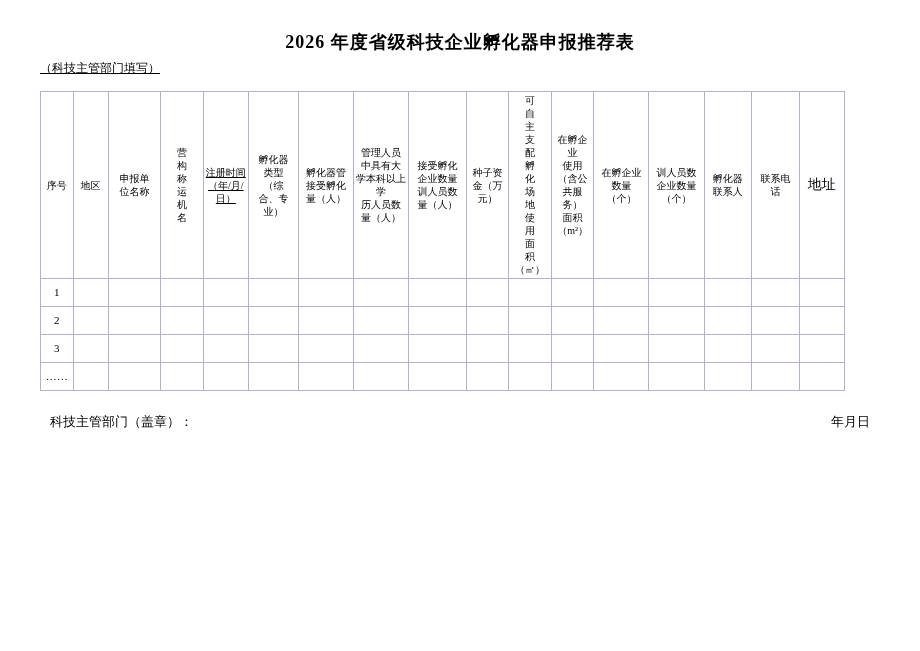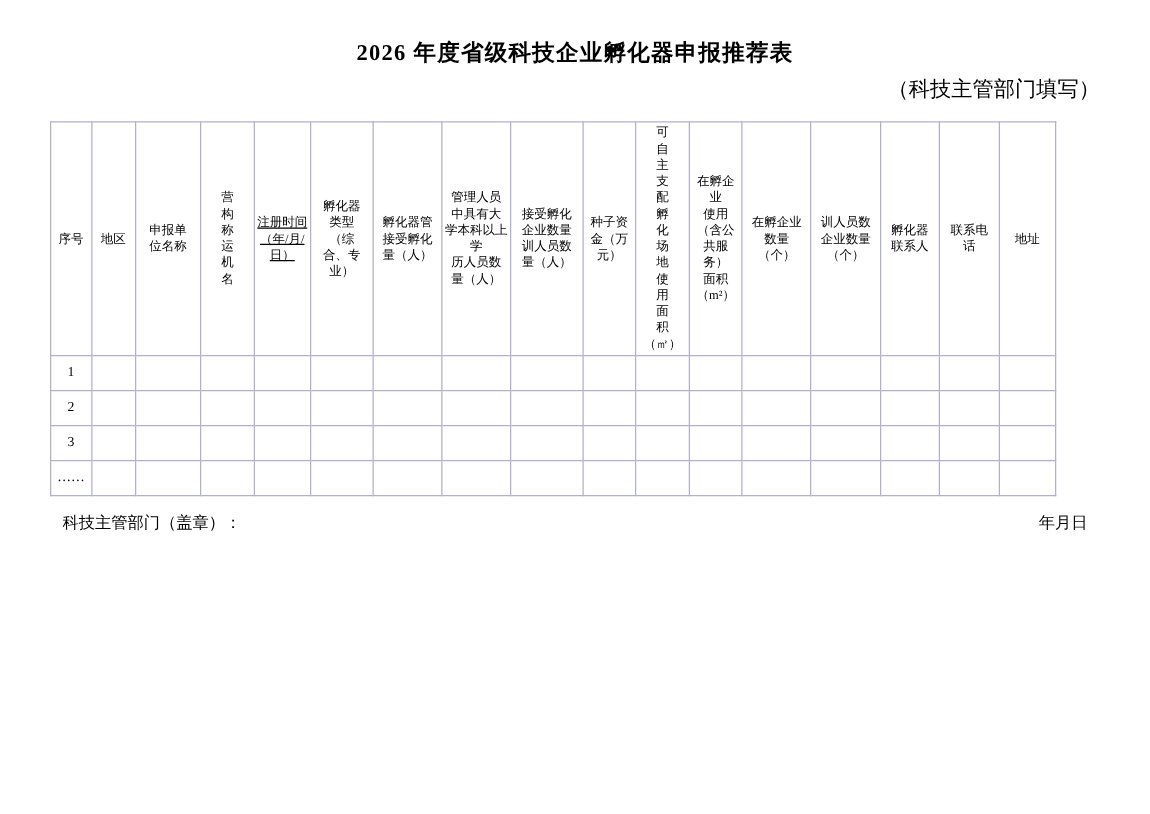--- a/index.html
+++ b/index.html
@@ -13,23 +13,24 @@
       padding: 30px 40px 30px 40px;
     }
     .page-title {
       text-align: center;
       font-size: 18px;
       font-weight: bold;
       margin-bottom: 6px;
       letter-spacing: 1px;
     }
     .page-subtitle {
-      text-align: right;
-      font-size: 17px;
+      text-align: left;
+      font-size: 12px;
       margin-bottom: 14px;
+      text-decoration: underline;
     }
     .main-table {
       width: 100%;
       border-collapse: collapse;
       font-size: 11px;
       table-layout: fixed;
     }
     .main-table td, .main-table th {
       border: 1px solid #b0b0d0;
       text-align: center;
@@ -42,21 +43,21 @@
       background: #fff;
       font-weight: normal;
       font-size: 10.5px;
       height: 90px;
       vertical-align: middle;
     }
     .main-table .data-row td {
       height: 28px;
     }
     .footer-row {
-      margin-top: 12px;
+      margin-top: 22px;
       display: flex;
       justify-content: space-between;
       font-size: 13px;
       padding: 0 10px;
     }
     .col-w1  { width: 26px; }
     .col-w2  { width: 28px; }
     .col-w3  { width: 42px; }
     .col-w4  { width: 34px; }
     .col-w5  { width: 36px; }
@@ -159,21 +160,21 @@
         <td style="white-space: pre-line; font-size: 10px; line-height: 1.3;">在孵企业
 数量
 （个）</td>
         <td style="white-space: pre-line; font-size: 10px; line-height: 1.3;">训人员数
 企业数量
 （个）</td>
         <td style="white-space: pre-line; font-size: 10px; line-height: 1.3;">孵化器
 联系人</td>
         <td style="white-space: pre-line; font-size: 10px; line-height: 1.3;">联系电
 话</td>
-        <td style="white-space: pre-line; font-size: 10px; line-height: 1.3;">地址</td>
+        <td style="white-space: pre-line; font-size: 14px; line-height: 1.3;">地址</td>
       </tr>
     </thead>
   <tbody id="table-body">
   <tr class="data-row">
         <td style="height: 28px;">1</td>
         <td style="height: 28px;"></td>
         <td style="height: 28px;"></td>
         <td style="height: 28px;"></td>
         <td style="height: 28px;"></td>
         <td style="height: 28px;"></td>

